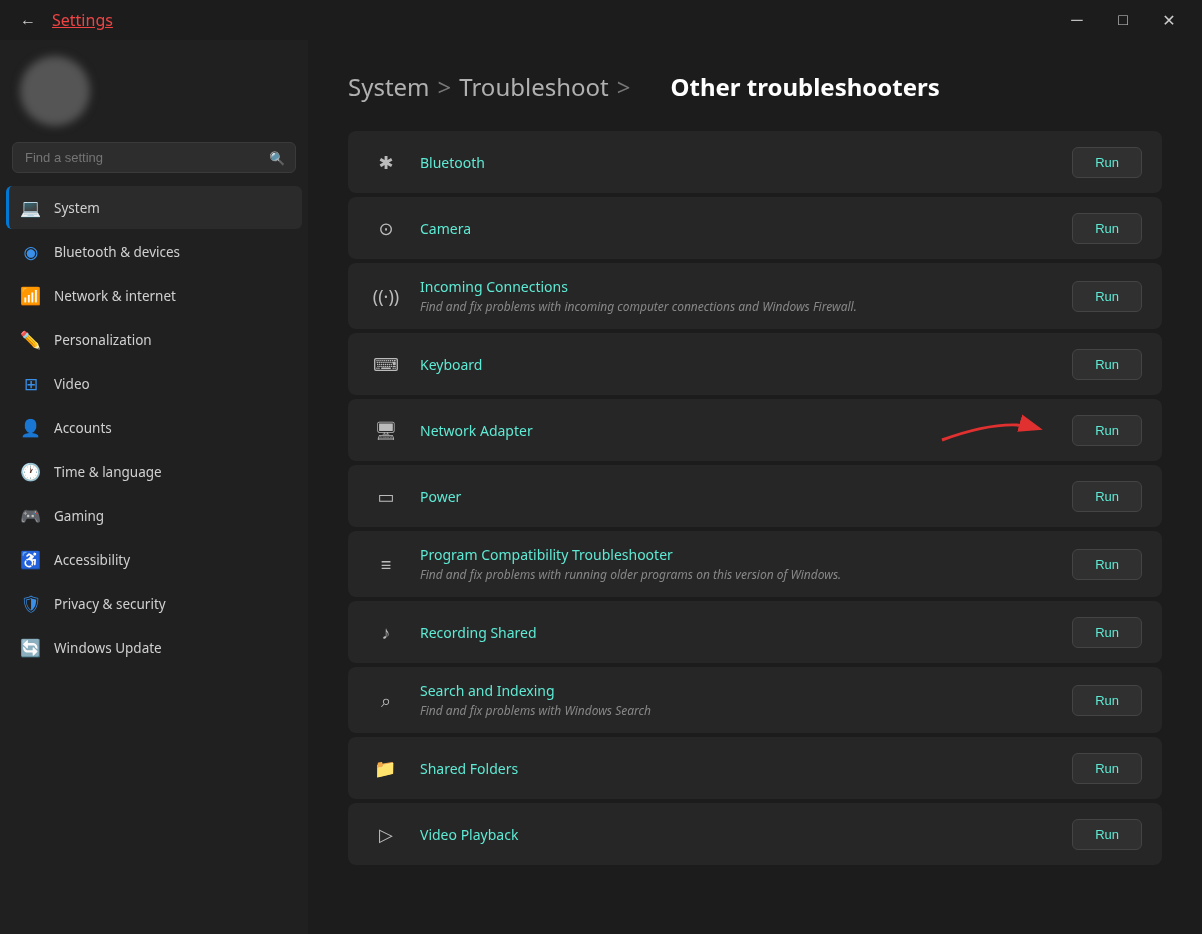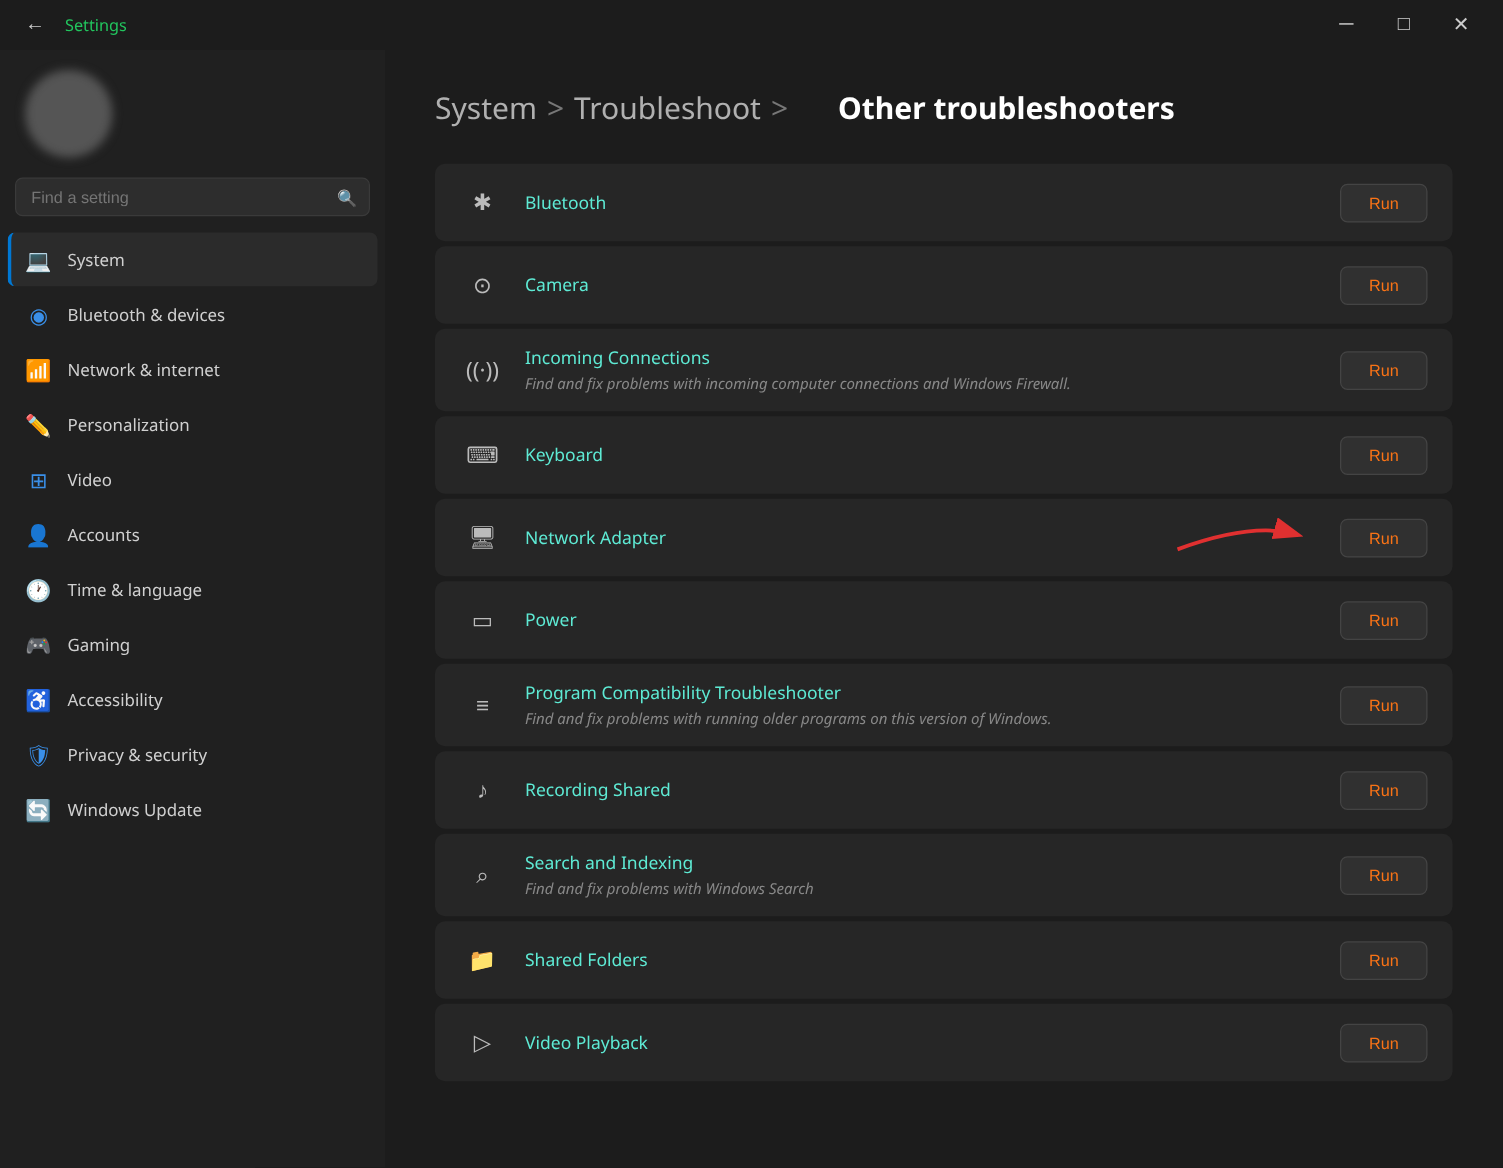--- a/index.html
+++ b/index.html
@@ -23,22 +23,23 @@
       height: 40px;
       padding: 0 10px 0 14px;
       flex-shrink: 0;
     }
     .titlebar-left {
       display: flex;
       align-items: center;
       gap: 10px;
     }
     .titlebar-title {
-      font-size: 13px;
-      color: #22c55e;
+      font-size: 16px;
+      color: #ef4444;
+      text-decoration: underline;
     }
     .titlebar-controls {
       display: flex;
       gap: 0;
     }
     .titlebar-btn {
       width: 46px;
       height: 32px;
       background: transparent;
       border: none;
@@ -207,21 +208,21 @@
     }
     .ts-item-desc {
       font-size: 12px;
       color: #888;
       margin-top: 2px;
       font-style: italic;
     }
     .run-btn {
       background: #303030;
       border: 1px solid #444;
-      color: #f97316;
+      color: #5eead4;
       border-radius: 6px;
       padding: 7px 22px;
       font-size: 13px;
       cursor: pointer;
       white-space: nowrap;
       flex-shrink: 0;
     }
 
     
     .arrow-overlay {

